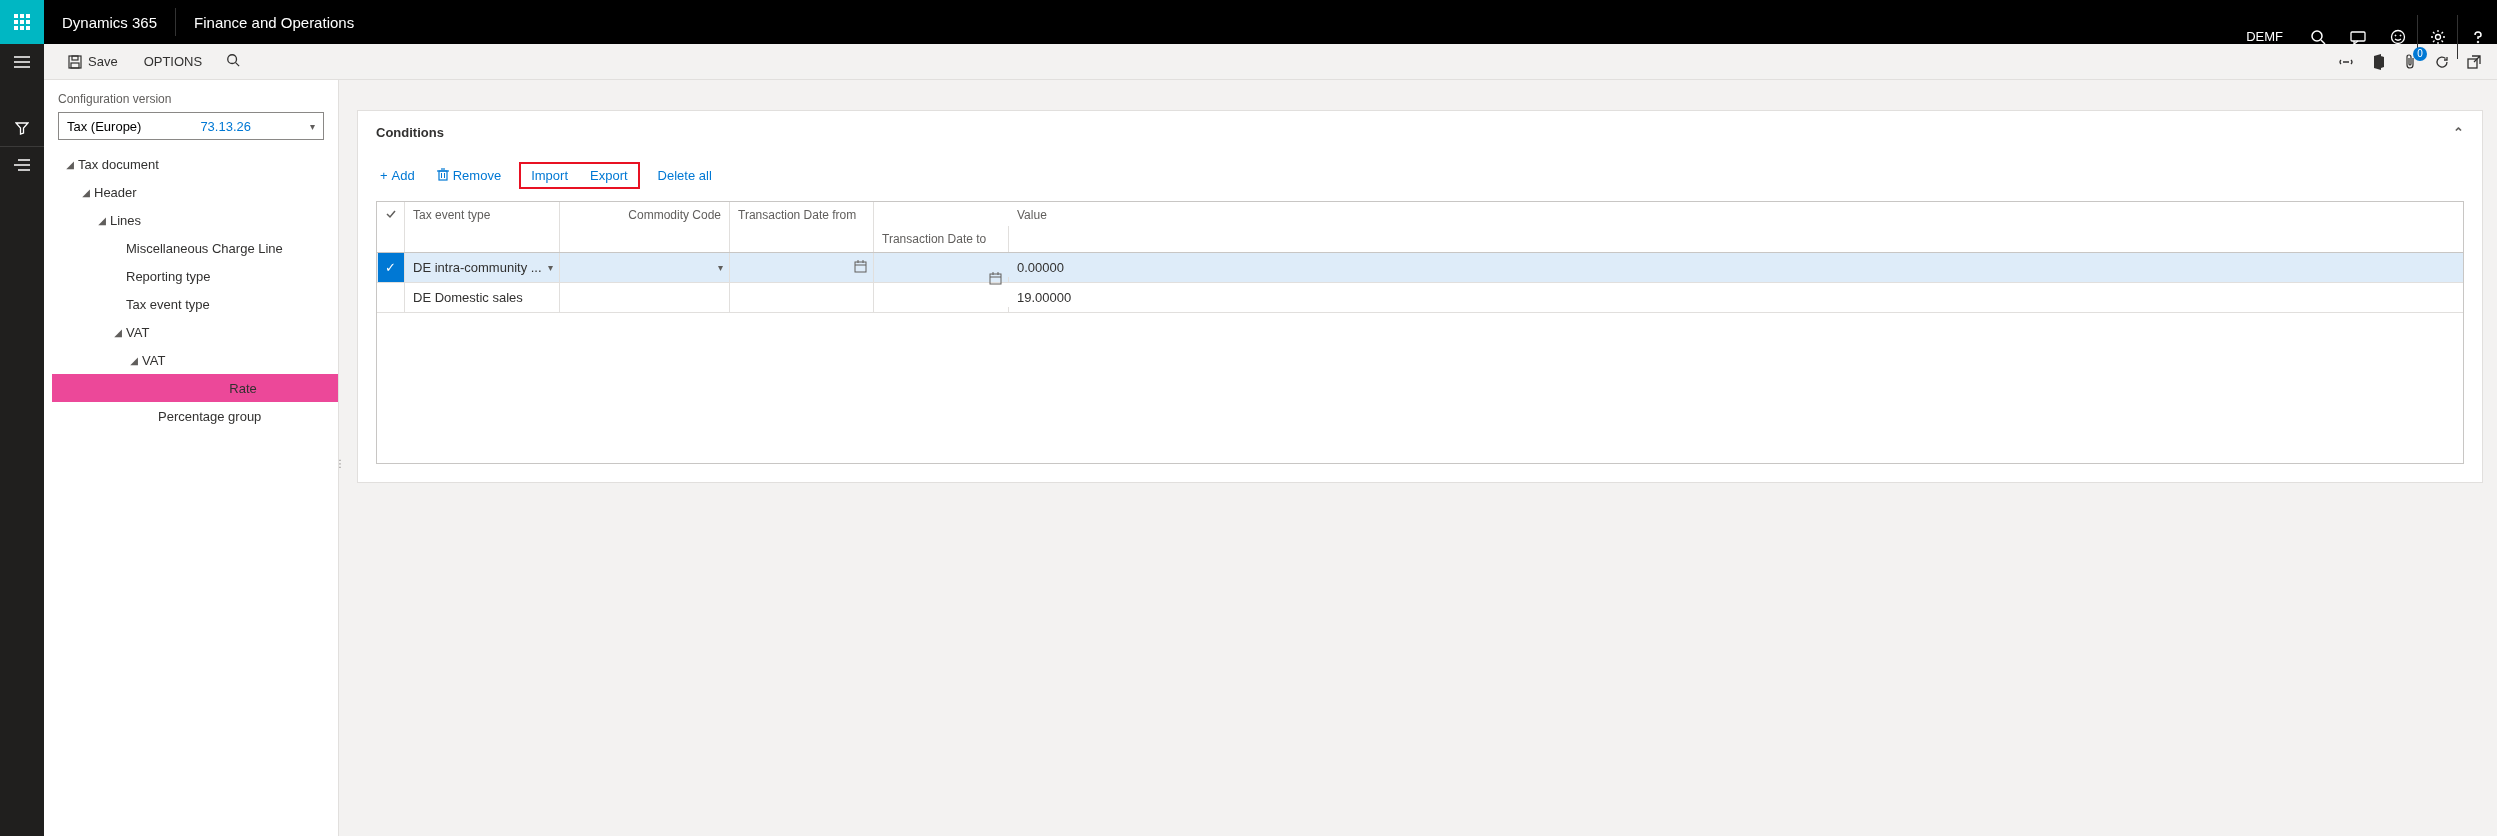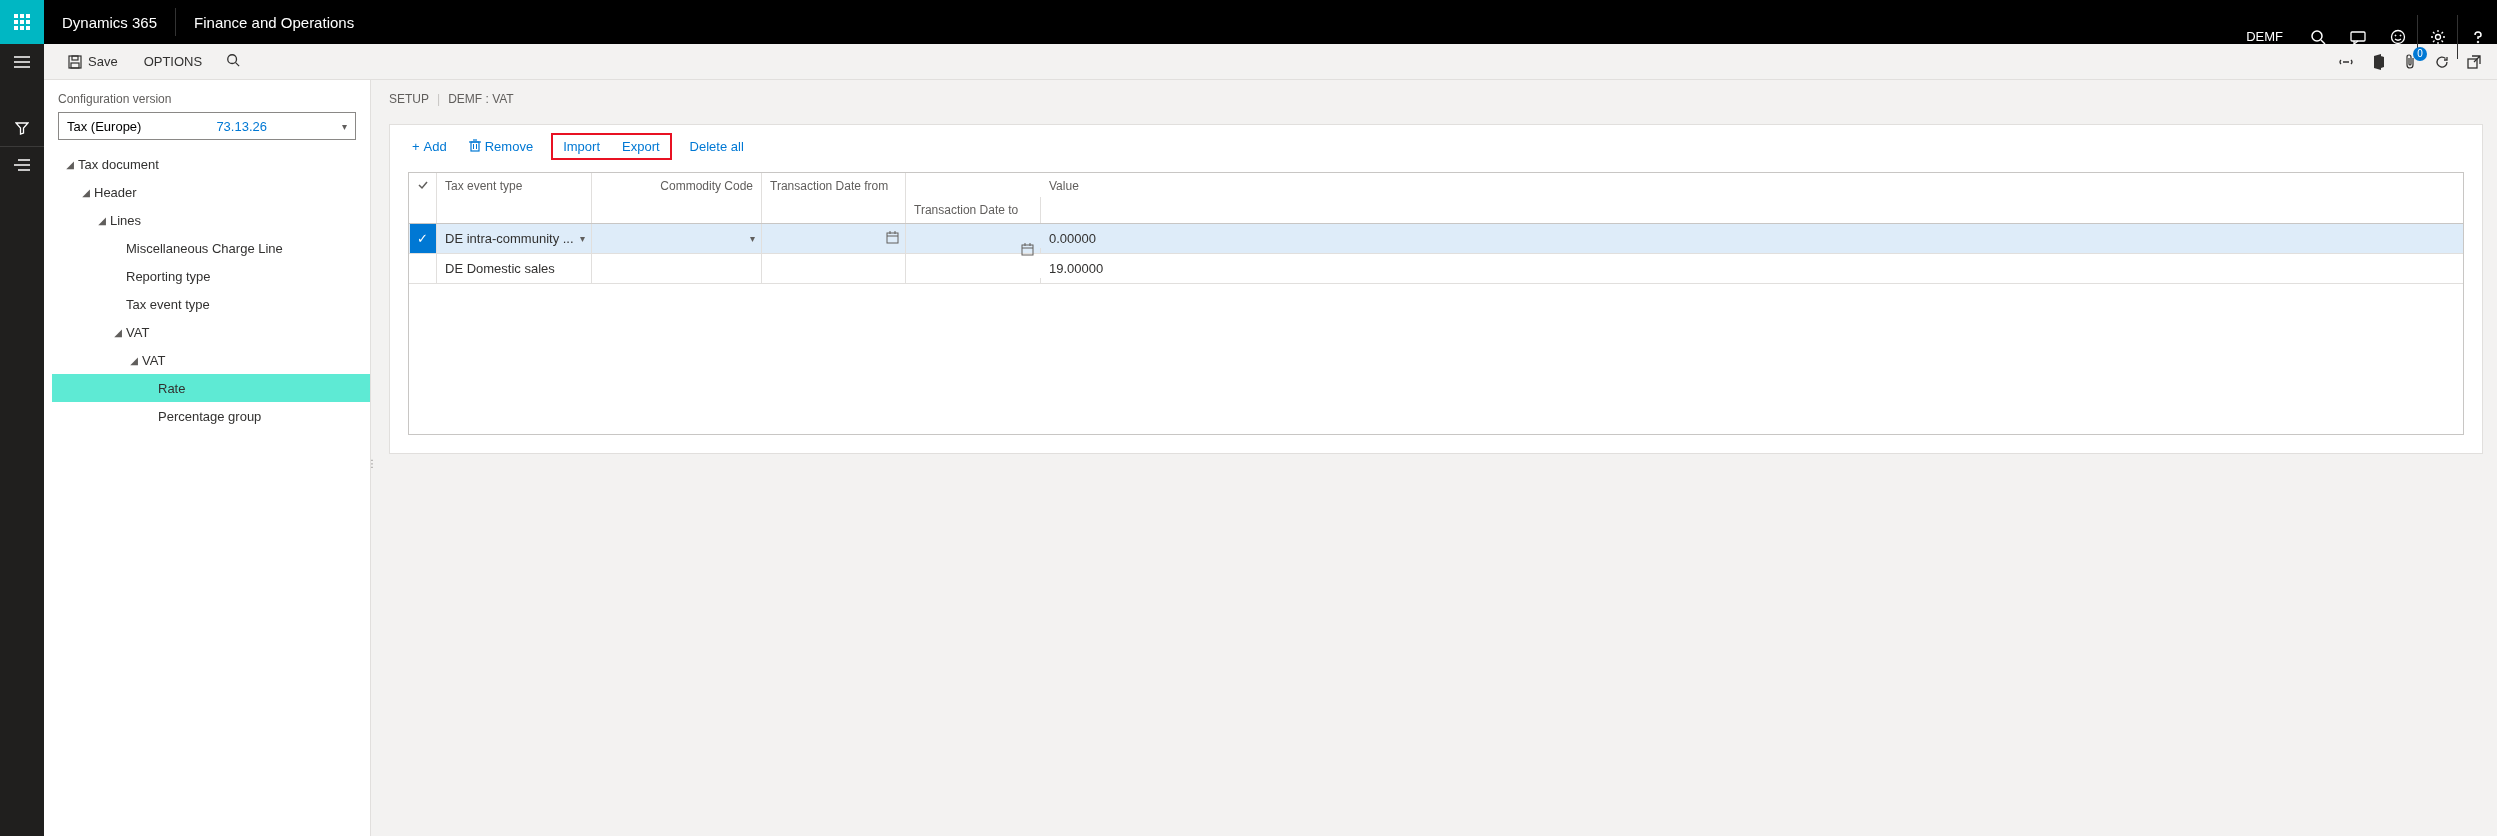--- a/index.html
+++ b/index.html
@@ -24,29 +24,29 @@
     .left-rail .divider { width: 44px; height: 1px; background: #3b3a39; }
     .action-bar .save-group { display: flex; align-items: center; gap: 6px; padding: 0 12px; cursor: pointer; }
     .action-bar .opt { padding: 0 14px; cursor: pointer; }
     .action-bar .search-btn { padding: 0 10px; cursor: pointer; }
     .action-bar .right-actions { margin-left: auto; display: flex; align-items: center; gap: 6px; padding-right: 10px; }
     .action-bar .right-actions .ico { width: 26px; height: 26px; display: flex; align-items: center; justify-content: center; cursor: pointer; position: relative; }
     .badge-count { position: absolute; top: -2px; right: -4px; background: #0078d4; color: #fff; border-radius: 8px; font-size: 10px; min-width: 14px; height: 14px; display: flex; align-items: center; justify-content: center; padding: 0 3px; }
     
     
     .main { display: flex; position: absolute; left: 44px; top: 80px; right: 0; bottom: 0; }
-    .sidebar { width: 327px; background: #fff; border-right: 1px solid #e1dfdd; padding-top: 12px; }
+    .sidebar { width: 295px; background: #fff; border-right: 1px solid #e1dfdd; padding-top: 12px; }
     .sidebar-label { font-size: 12px; color: #605e5c; padding: 0 14px 6px; }
     .config-select { margin: 0 14px 10px; border: 1px solid #8a8886; height: 28px; display: flex; align-items: center; padding: 0 8px; justify-content: space-between; cursor: pointer; }
     .config-select .name { color: #000000; }
     .config-select .ver { color: #0078d4; }
     .tree { padding-left: 8px; }
     .tree-item { display: flex; align-items: center; height: 28px; cursor: pointer; padding-right: 10px; }
     .tree-item .caret { width: 16px; text-align: center; color: #605e5c; font-size: 10px; }
-    .tree-item.selected { background: #5eead4; }
+    .tree-item.selected { background: #ec4899; justify-content: center; }
     .indent-0 { padding-left: 10px; }
     .indent-1 { padding-left: 26px; }
     .indent-2 { padding-left: 42px; }
     .indent-3 { padding-left: 58px; }
     .indent-4 { padding-left: 74px; }
     .indent-5 { padding-left: 90px; }
     
     
     .content { flex: 1; background: #f3f2f1; padding: 12px 0 0 18px; position: relative; }
     .splitter-dots { position: absolute; left: -4px; top: 50%; color: #8a8886; font-size: 10px; cursor: col-resize; }
@@ -255,27 +255,26 @@
         </div>
       <div class="tree-item indent-5">
           <span class="caret"></span>
           <span>Percentage group</span>
         </div>
     </div>
   </div>
 
   <div class="content">
     <div class="splitter-dots">⋮</div>
-    <div class="breadcrumb">
-      <span>SETUP</span>
-      <span class="sep">|</span>
-      <span>DEMF : VAT</span>
-    </div>
 
     <div class="panel">
+      <div class="panel-header">
+        <span>Conditions</span>
+        <span style="color:#605e5c">⌃</span>
+      </div>
       <div class="panel-body">
         <div class="toolbar">
           <div class="btn">
               <span>+</span>
               <span>Add</span>
             </div>
           <div class="btn">
               <span><svg width="12" height="13" viewBox="0 0 12 13" style="stroke:#0078d4">
                   <rect x="2" y="3" width="8" height="9" stroke-width="1.2"></rect>
                   <line x1="0" y1="3" x2="12" y2="3" stroke-width="1.2"></line>

